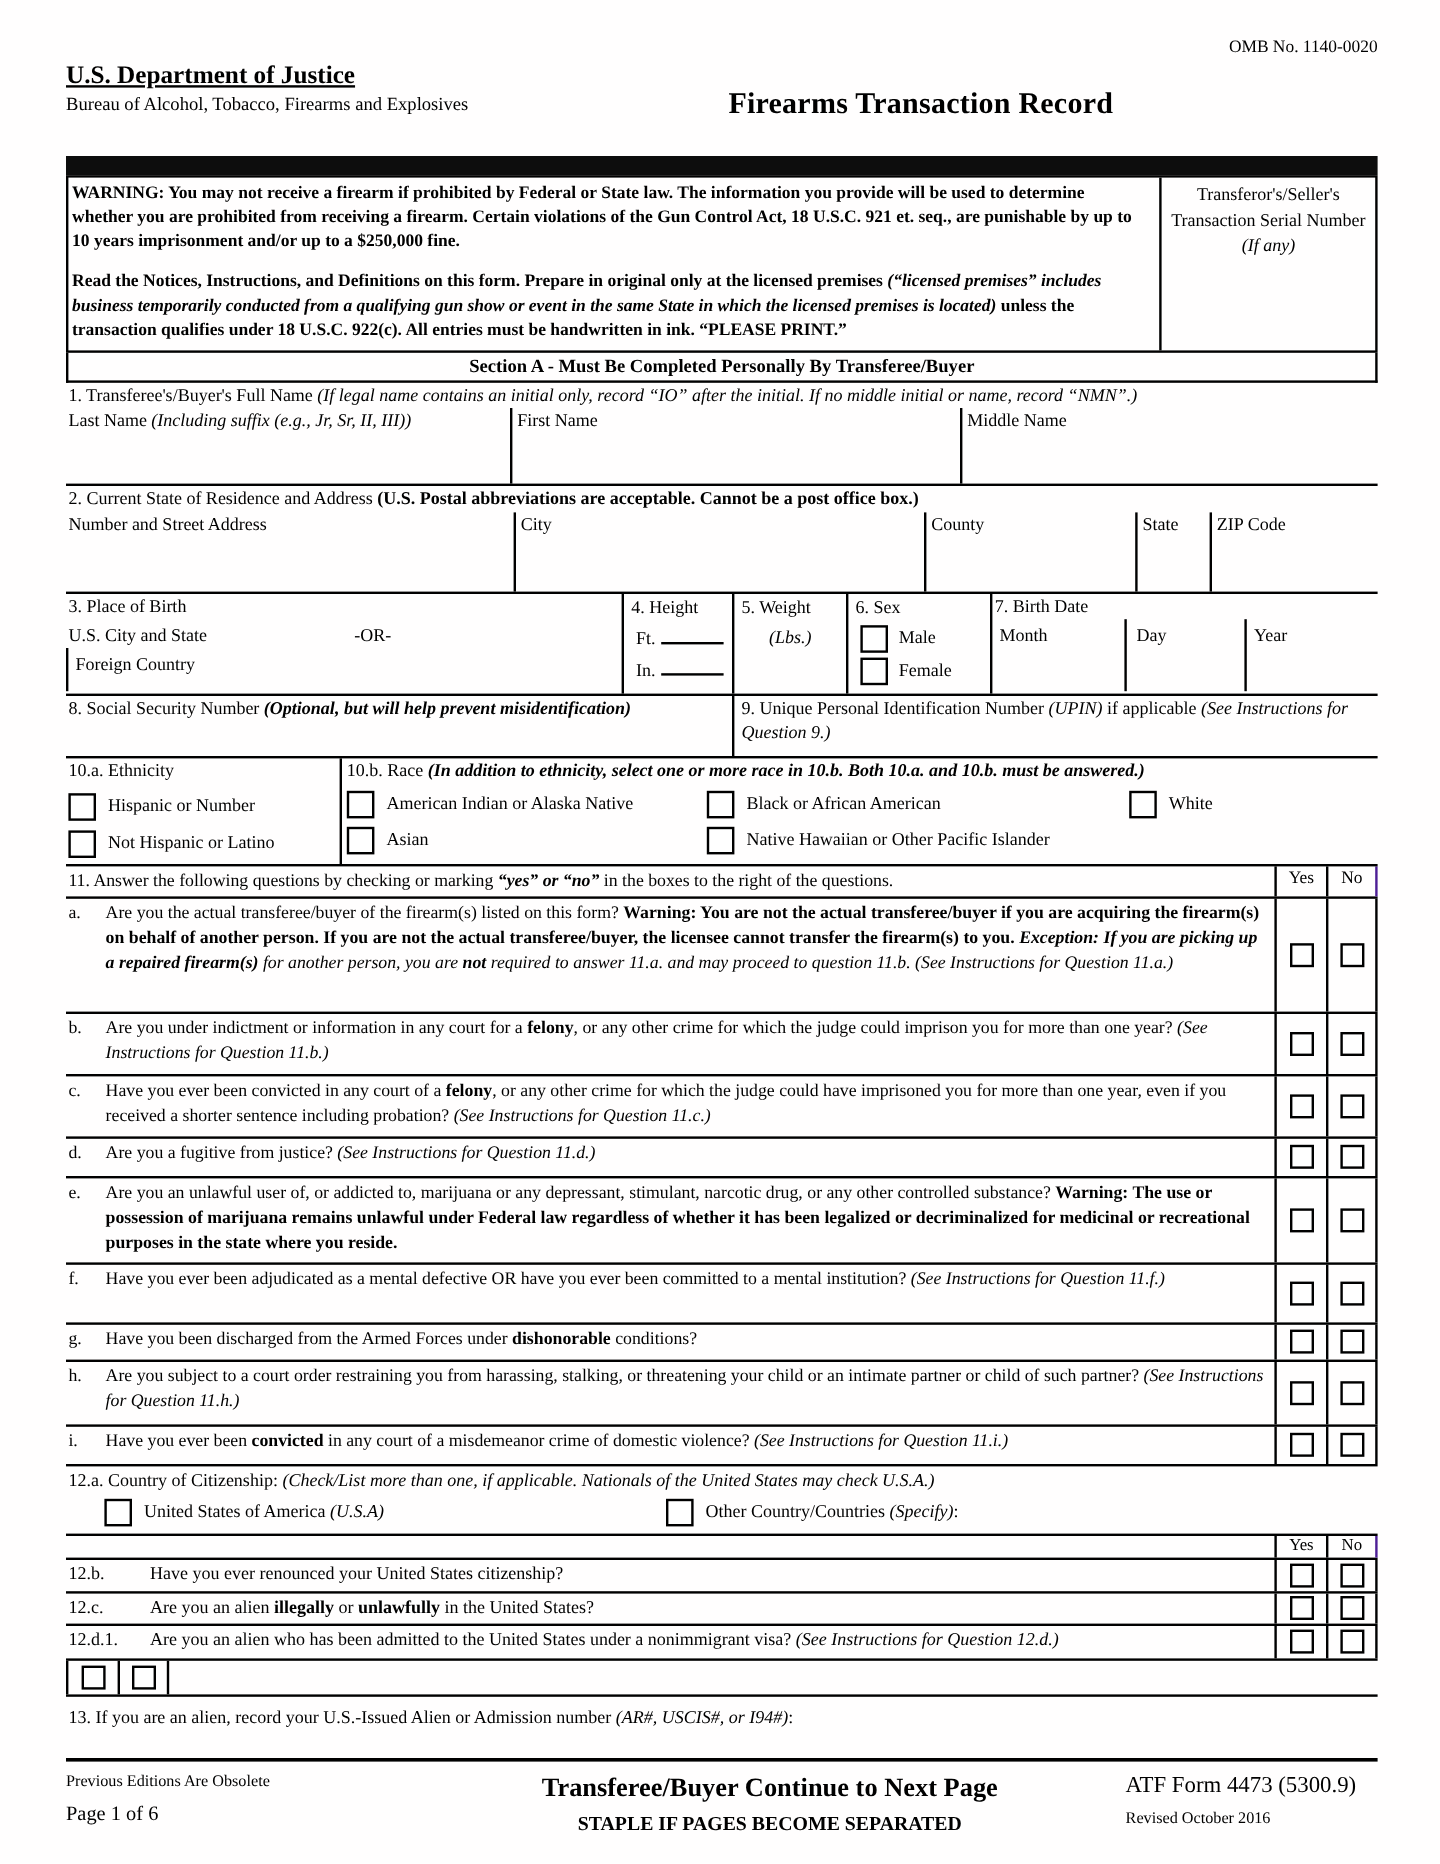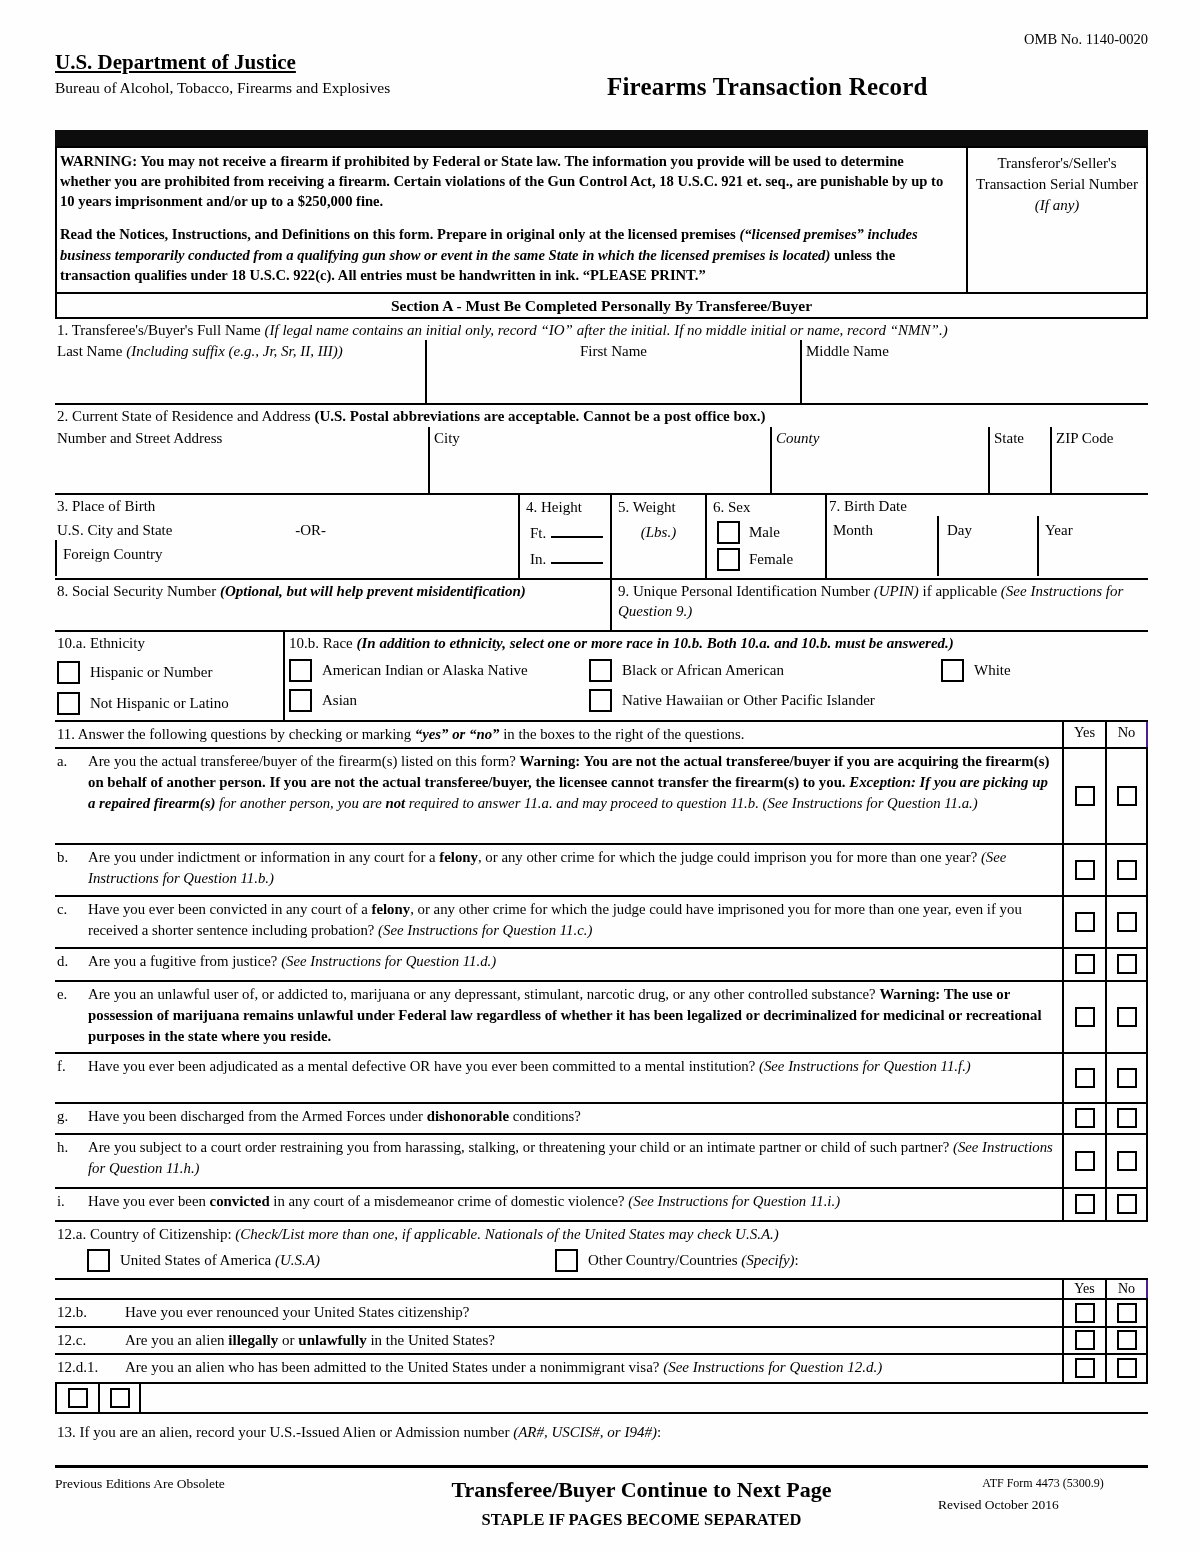--- a/index.html
+++ b/index.html
@@ -39,25 +39,25 @@
   .s-i { font-style:italic; }
   .s-bi { font-style:italic; font-weight:bold; }
 
   
   .cols { display:flex; }
   .q1-cols { height:63px; }
   .q2-cols { height:66px; }
   .cols .c + .c { border-left:2px solid #000; }
   .c { padding:1px 4px; overflow:hidden; }
   .q1-last { width:370px; padding-left:2px; }
-  .q1-first { width:375px;text-align:center; }
+  .q1-first { width:375px; }
   .q1-mid { flex:1; }
   .q2-street { width:373px; padding-left:2px; }
   .q2-city { width:342px; }
-  .q2-county { width:218px;font-style:italic; }
+  .q2-county { width:176px; }
   .q2-state { width:62px; }
   .q2-zip { flex:1; }
 
   
   .r37 { display:flex; height:85px;justify-content:space-between; }
   .r37 > .c + .c { border-left:2px solid #000; }
   .c-pob { width:463px; padding:0; }
   .pob-cols { display:flex; height:60px;flex-direction:column; }
   .pob-left { width:277px; display:flex; justify-content:space-between; padding:4px 6px 0 2px; }
   .pob-right { flex:1; border-left:2px solid #000; padding:4px 0 0 6px; }
@@ -130,21 +130,21 @@
 
   
   .footer { display:flex; padding-top:7px; }
   .f-left { width:330px; }
   .f-left .l1 { font-size:13.5px; }
   .f-left .l2 { font-size:17px; margin-top:8px; }
   .f-center { flex:1; text-align:center; }
   .f-center .l1 { font-weight:bold; font-size:22px; }
   .f-center .l2 { font-weight:bold; font-size:16.5px; margin-top:4px; }
   .f-right { width:250px; text-align:left; padding-left:40px; }
-  .f-right .l1 { font-size:12px;text-align:center; }
+  .f-right .l1 { font-size:19px; }
   .f-right .l2 { font-size:13.5px; margin-top:5px; }
 </style>
 </head>
 <body>
 
 <div class="page">
   <div class="content">
     <div class="omb">OMB No. 1140-0020</div>
     <div class="dept-block">
       <div class="dept">U.S. Department of Justice</div>
@@ -478,20 +478,21 @@
 
       <div class="row r13">
         <div><span class="s-n">13.  If you are an alien, record your U.S.-Issued Alien or Admission number </span><span class="s-i">(AR#, USCIS#, or I94#)</span><span class="s-n">:</span></div>
       </div>
 
       <div class="heavy-rule"></div>
 
       <div class="footer">
         <div class="f-left">
           <div class="l1">Previous Editions Are Obsolete</div>
+          <div class="l2">Page 1 of 6</div>
         </div>
         <div class="f-center">
           <div class="l1">Transferee/Buyer Continue to Next Page</div>
           <div class="l2">STAPLE IF PAGES BECOME SEPARATED</div>
         </div>
         <div class="f-right">
           <div class="l1">ATF Form 4473 (5300.9)</div>
           <div class="l2">Revised October 2016</div>
         </div>
       </div>

